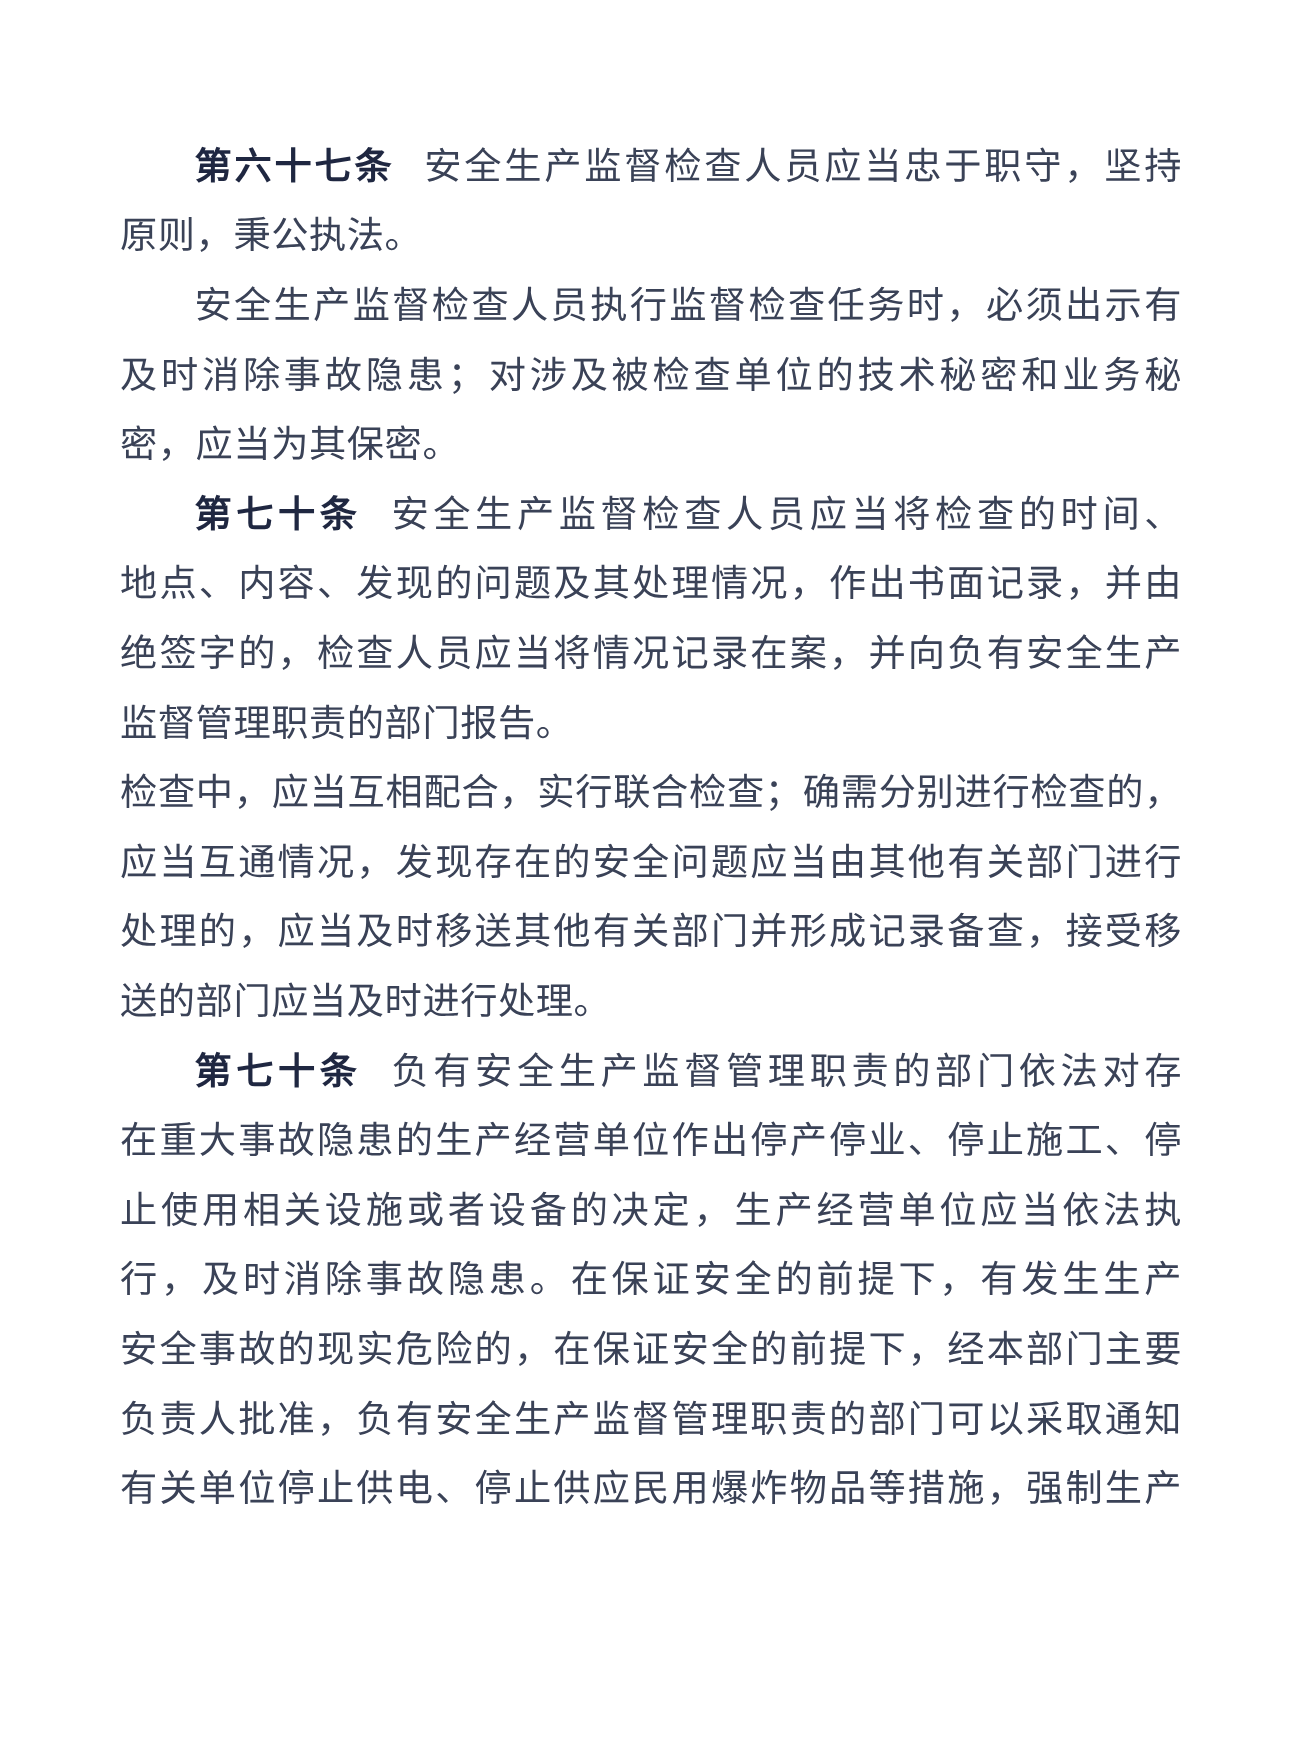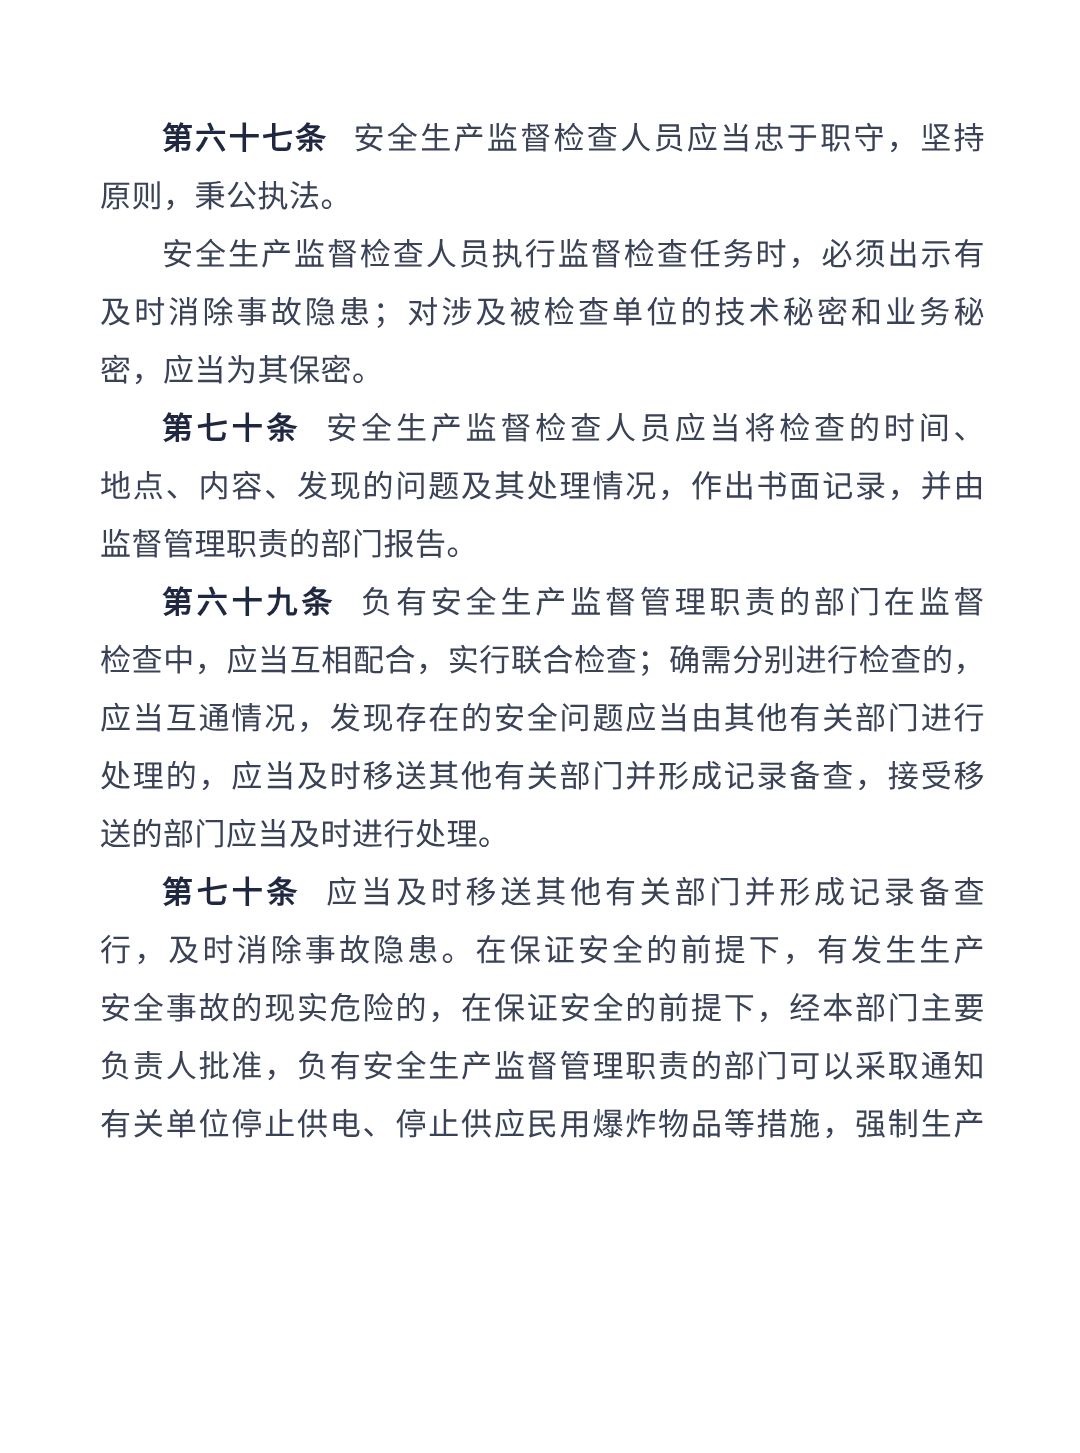--- a/index.html
+++ b/index.html
@@ -55,25 +55,27 @@
 
 <div class="page">
   <div class="doc-body">
       <div class="line first"><span class="article-heading">第六十七条</span><span>安全生产监督检查人员应当忠于职守，坚持</span></div>
       <div class="line pf"><span>原则，秉公执法。</span></div>
       <div class="line first"><span>安全生产监督检查人员执行监督检查任务时，必须出示有</span></div>
       <div class="line"><span>及时消除事故隐患；对涉及被检查单位的技术秘密和业务秘</span></div>
       <div class="line pf"><span>密，应当为其保密。</span></div>
       <div class="line first"><span class="article-heading">第七十条</span><span>安全生产监督检查人员应当将检查的时间、</span></div>
       <div class="line"><span>地点、内容、发现的问题及其处理情况，作出书面记录，并由</span></div>
+      <div class="line"><span>绝签字的，检查人员应当将情况记录在案，并向负有安全生产</span></div>
       <div class="line pf"><span>监督管理职责的部门报告。</span></div>
-      <div class="line first"><span class="article-heading">第六十九条</span><span>负有安全生产监督管理职责的部门在监督</span></div>
       <div class="line"><span>检查中，应当互相配合，实行联合检查；确需分别进行检查的，</span></div>
       <div class="line"><span>应当互通情况，发现存在的安全问题应当由其他有关部门进行</span></div>
       <div class="line"><span>处理的，应当及时移送其他有关部门并形成记录备查，接受移</span></div>
       <div class="line pf"><span>送的部门应当及时进行处理。</span></div>
-      <div class="line first"><span class="article-heading">第七十条</span><span>应当及时移送其他有关部门并形成记录备查</span></div>
+      <div class="line first"><span class="article-heading">第七十条</span><span>负有安全生产监督管理职责的部门依法对存</span></div>
+      <div class="line"><span>在重大事故隐患的生产经营单位作出停产停业、停止施工、停</span></div>
+      <div class="line"><span>止使用相关设施或者设备的决定，生产经营单位应当依法执</span></div>
       <div class="line"><span>行，及时消除事故隐患。在保证安全的前提下，有发生生产</span></div>
       <div class="line"><span>安全事故的现实危险的，在保证安全的前提下，经本部门主要</span></div>
       <div class="line"><span>负责人批准，负有安全生产监督管理职责的部门可以采取通知</span></div>
       <div class="line"><span>有关单位停止供电、停止供应民用爆炸物品等措施，强制生产</span></div>
     </div>
 </div>
 
 </body></html>

